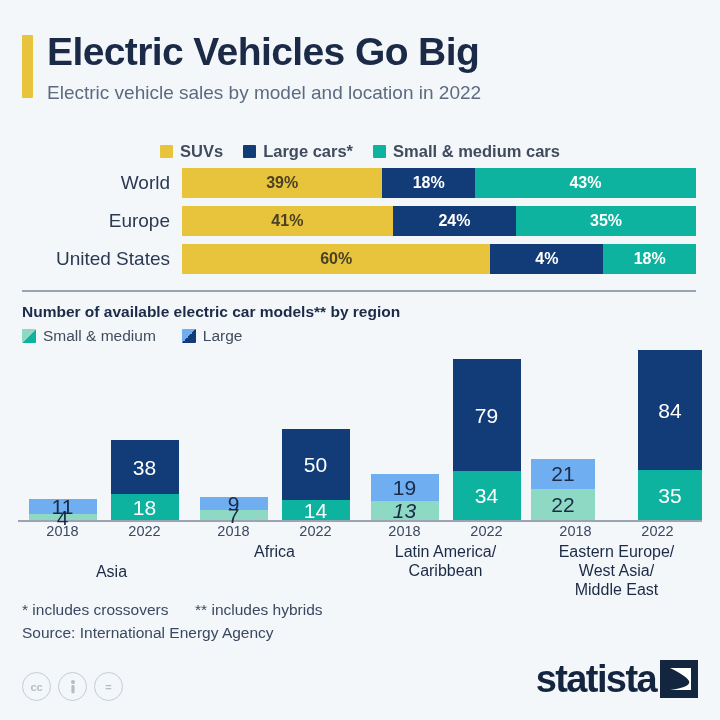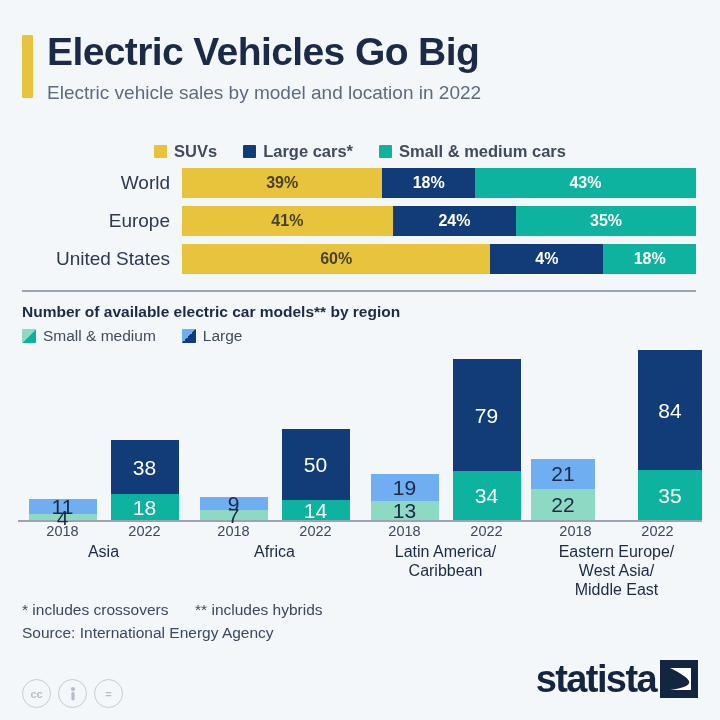--- a/index.html
+++ b/index.html
@@ -17,21 +17,21 @@
   .header{position:absolute;left:22px;top:32px;right:20px;display:flex;gap:14px;}
   .accent-bar{width:11px;background:#e8c33c;border-radius:1px;flex:0 0 11px;margin-top:3px;margin-bottom:6px;}
   .head-text{flex:1;}
   .title{
     font-size:39px;font-weight:bold;letter-spacing:-0.6px;
     color:#1b2a46;line-height:1.04;margin:0 0 9px 0;white-space:nowrap;
   }
   .subtitle{font-size:19px;color:#5d6b80;line-height:1.2;margin:0;white-space:nowrap;}
 
   
-  .legend1{position:absolute;left:0;right:0;top:142px;display:flex;justify-content:center;gap:26px;align-items:center;}
+  .legend1{position:absolute;left:0;right:0;top:142px;display:flex;justify-content:center;gap:20px;align-items:center;}
   .lg-item{display:flex;align-items:center;gap:7px;font-size:16.5px;color:#404b5e;font-weight:bold;white-space:nowrap;}
   .sw{width:13px;height:13px;display:inline-block;border-radius:1px;flex:0 0 13px;}
 
   
   .pctchart{position:absolute;left:22px;top:168px;right:24px;}
   .pctrow{display:flex;align-items:center;height:30px;margin-bottom:8px;}
   .pctlabel{
     width:148px;text-align:right;padding-right:12px;
     font-size:19px;color:#2b3a52;flex:0 0 148px;white-space:nowrap;
   }
@@ -70,21 +70,21 @@
   .regions{position:absolute;left:18px;top:543px;width:684px;}
   .region{position:absolute;text-align:center;font-size:16px;color:#1b2a46;line-height:1.18;}
 
   
   .notes{position:absolute;left:22px;top:598px;font-size:15.5px;color:#3a4861;line-height:1.5;}
   .notes .nrow{white-space:nowrap;}
   .note-gap{display:inline-block;width:18px;}
 
   
   .footer{position:absolute;left:22px;right:22px;bottom:18px;height:42px;}
-  .cc{position:absolute;left:0;top:19px;display:flex;gap:7px;align-items:center;}
+  .cc{position:absolute;left:0;top:12px;display:flex;gap:7px;align-items:center;}
   .ccbadge{
     width:27px;height:27px;border-radius:50%;border:1.6px solid #c3cbd6;
     display:flex;align-items:center;justify-content:center;
     color:#b4bdc9;font-size:11px;font-weight:bold;
   }
   .statista{position:absolute;right:0;top:0;display:flex;align-items:center;gap:4px;}
   .stat-word{font-size:38px;font-weight:bold;letter-spacing:-1.6px;color:#14253f;line-height:1;}
   .stat-mark{width:38px;height:38px;background:#14253f;position:relative;overflow:hidden;}
   .stat-mark svg{display:block;}
 </style>
@@ -189,21 +189,21 @@
             <div class="bseg" style="height: 71.4286px; background: rgb(18, 60, 120);">50</div>
             <div class="bseg" style="height: 20px; background: rgb(13, 179, 158);">14</div>
           </div>
         </div>
         <div class="group" style="left: 342px; width: 171px; gap: 14px; justify-content: center;">
           <div class="bar" style="width: 68px; height: 45.7143px;">
             <div class="b2018">
               <div class="wide-base" style="height: 45.7143px; background: linear-gradient(to top, rgb(142, 217, 196) 0px, rgb(142, 217, 196) 18.5714px, rgb(111, 174, 240) 18.5714px, rgb(111, 174, 240) 100%);"></div>
               <div class="lblstack" style="width: 52px; bottom: 0px;">
                 <div class="lblbox" style="height: 27.1429px; background: rgb(111, 174, 240); color: rgb(27, 42, 70);">19</div>
-                <div class="lblbox" style="height: 18.5714px; background: rgb(142, 217, 196); color: rgb(27, 42, 70);">13</div>
+                <div class="lblbox" style="height: 18.5714px; background: rgb(142, 217, 196); color: rgb(27, 42, 70); font-style: italic;">13</div>
               </div>
             </div>
           </div>
           <div class="bar" style="width: 68px; height: 167px;">
             <div class="bseg" style="height: 112.857px; background: rgb(18, 60, 120);">79</div>
             <div class="bseg" style="height: 48.5714px; background: rgb(13, 179, 158);">34</div>
           </div>
         </div>
         <div class="group" style="left: 513px; width: 171px; gap: 14px; justify-content: center;">
           <div class="bar" style="width: 68px; height: 61.4286px;">
@@ -227,21 +227,21 @@
       <div class="yr" style="width: 68px; left: 10.5px;">2018</div>
       <div class="yr" style="width: 68px; left: 92.5px;">2022</div>
       <div class="yr" style="width: 68px; left: 181.5px;">2018</div>
       <div class="yr" style="width: 68px; left: 263.5px;">2022</div>
       <div class="yr" style="width: 68px; left: 352.5px;">2018</div>
       <div class="yr" style="width: 68px; left: 434.5px;">2022</div>
       <div class="yr" style="width: 68px; left: 523.5px;">2018</div>
       <div class="yr" style="width: 68px; left: 605.5px;">2022</div>
     </div>
   <div class="regions" id="region-axis">
-      <div class="region" style="width: 171px; left: 0px;">
+      <div class="region" style="width: 171px; left: 8px; margin-top: 20px;">
         <div>Asia</div>
       </div>
       <div class="region" style="width: 171px; left: 171px;">
         <div>Africa</div>
       </div>
       <div class="region" style="width: 171px; left: 342px;">
         <div>Latin America/</div>
         <div>Caribbean</div>
       </div>
       <div class="region" style="width: 171px; left: 513px;">

